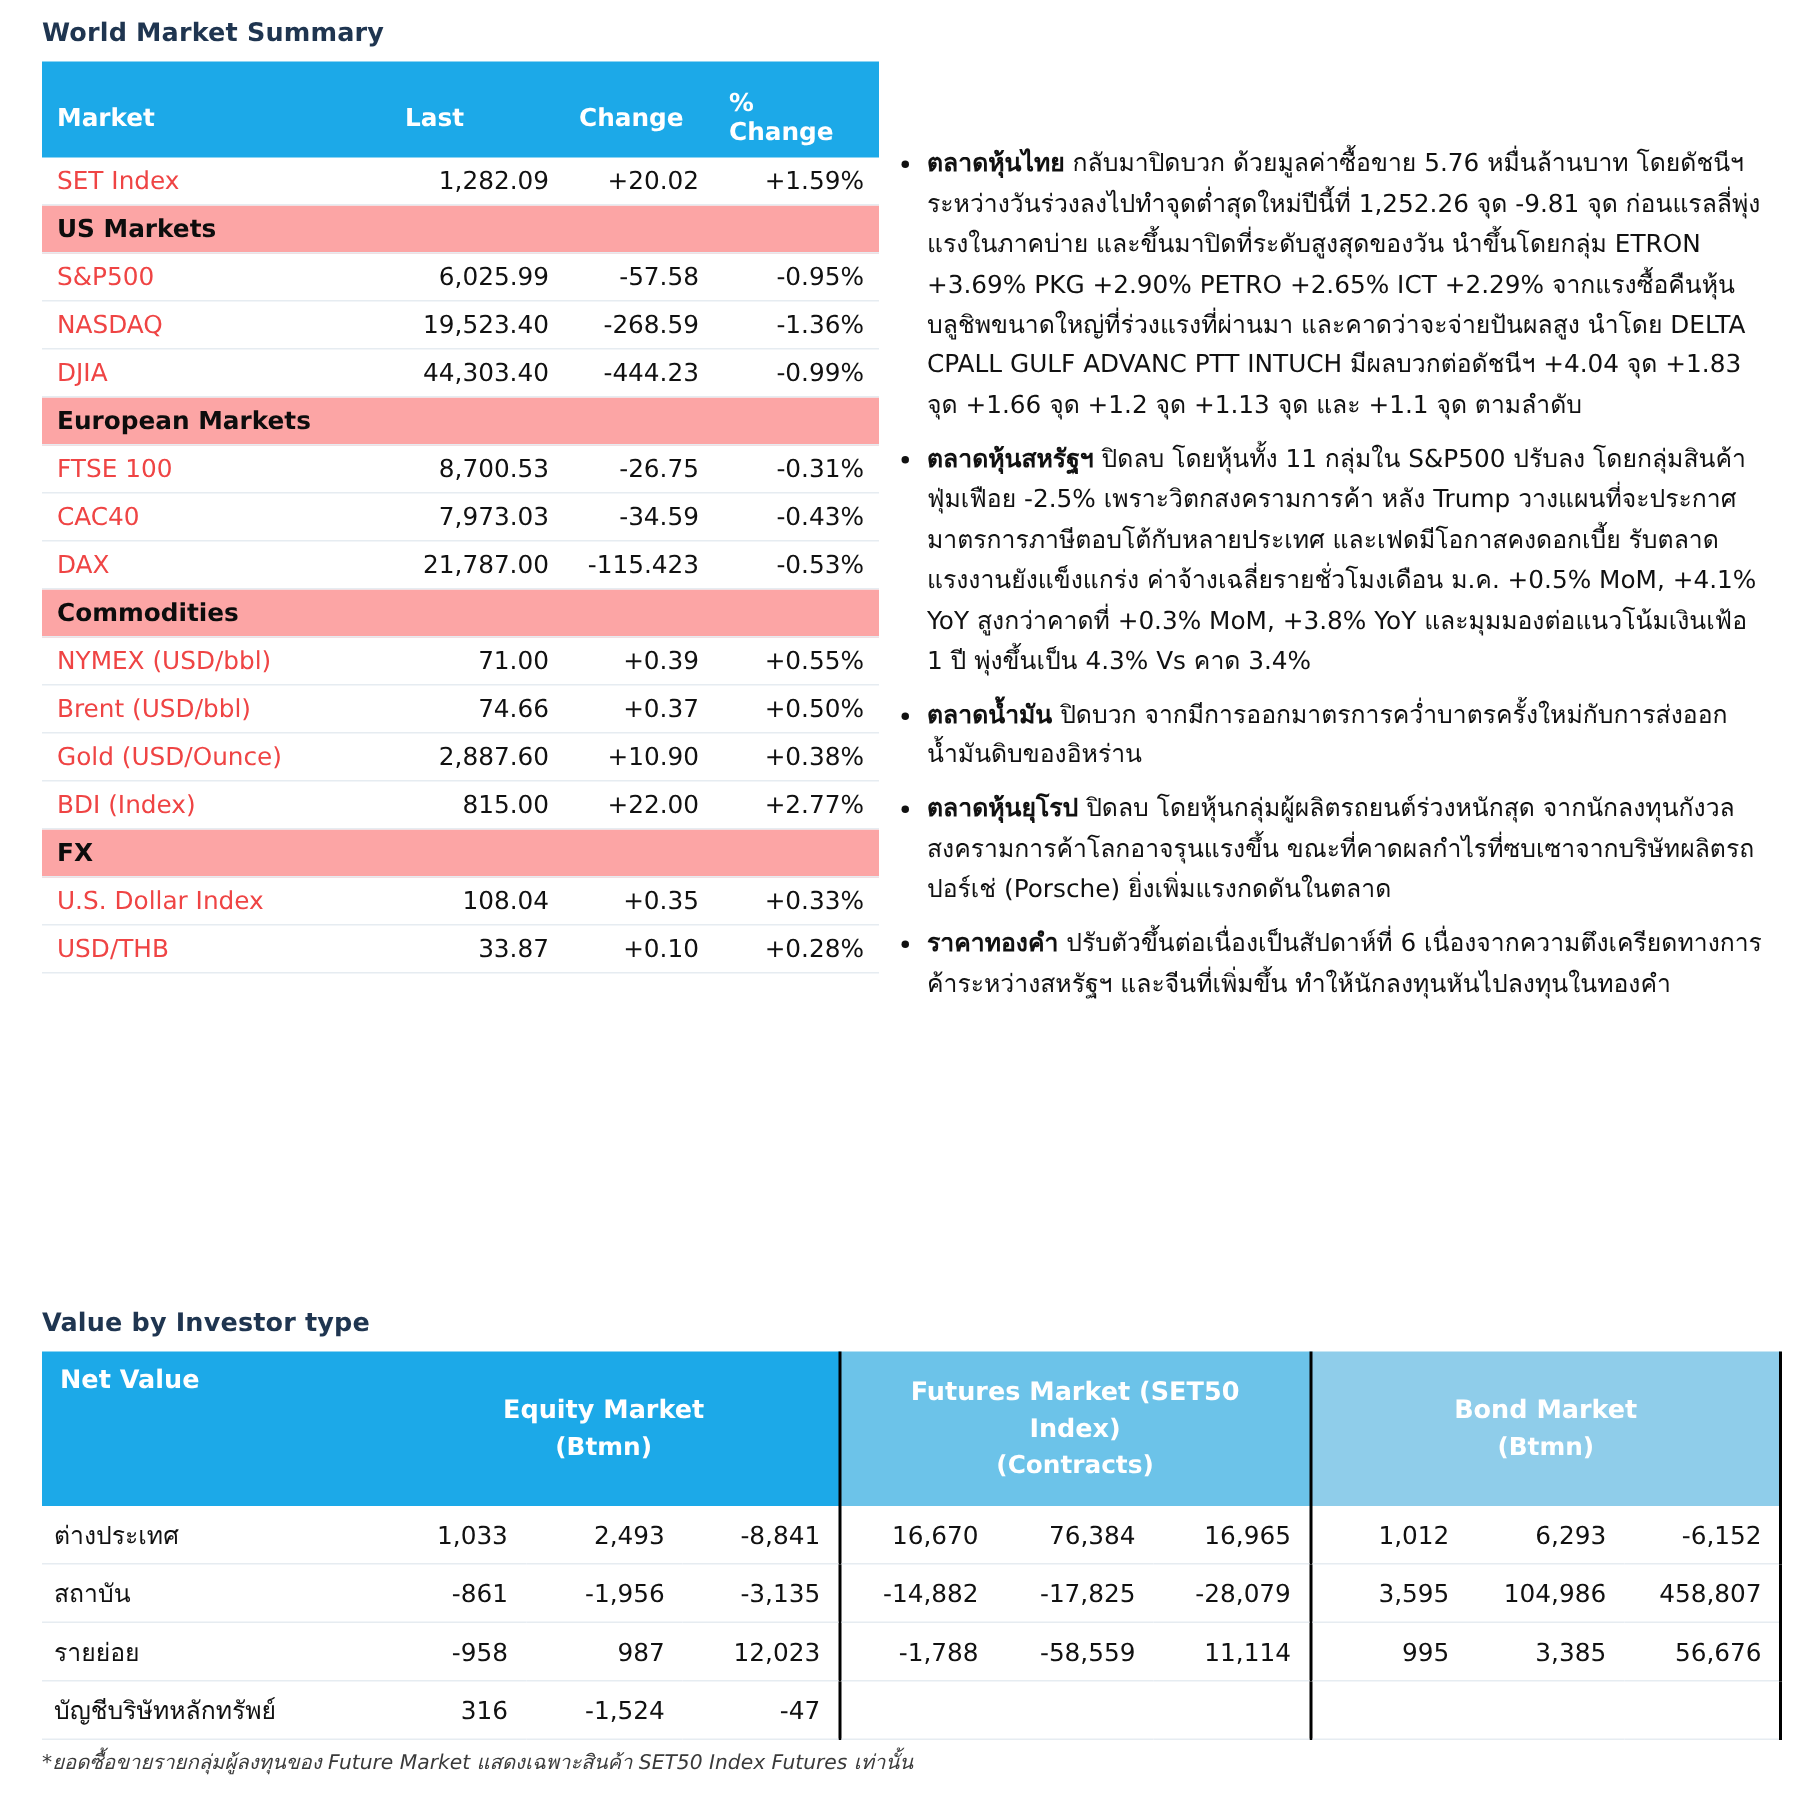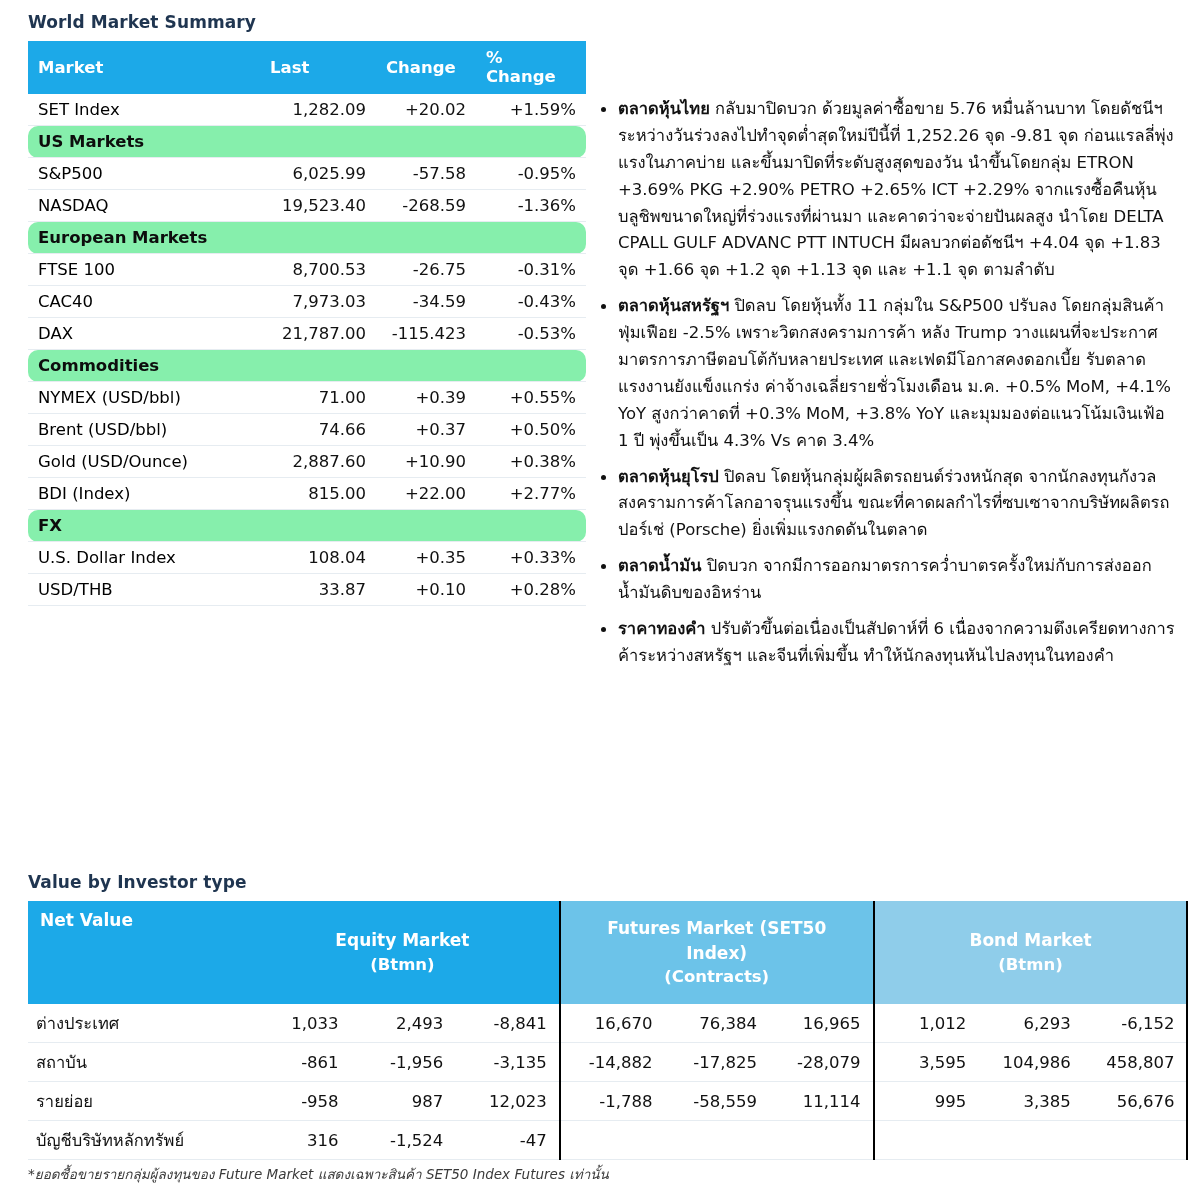--- a/index.html
+++ b/index.html
@@ -21,35 +21,34 @@
   
   .left-col{position:absolute;left:28px;top:12px;width:558px;}
   #market-title{margin-bottom:9px;}
   table.mkt{border-collapse:collapse;width:558px;table-layout:fixed;}
   table.mkt col.c-name{width:232px;}
   table.mkt col.c-last{width:116px;}
   table.mkt col.c-chg{width:100px;}
   table.mkt col.c-pct{width:110px;}
   table.mkt thead th{
     background:#1CA9E8;color:#ffffff;font-size:16.5px;font-weight:bold;
-    padding:7px 10px 8px 10px;
+    padding:18px 10px 8px 10px;
   }
   table.mkt thead th.l{text-align:left;}
   table.mkt thead th.r{text-align:left;}
   table.mkt td{
     font-size:16.5px;padding:6px 10px 6px 10px;
     border-bottom:1px solid #e6ecf1;
     white-space:nowrap;
   }
-  table.mkt td.name{text-align:left;color:#000000;}
+  table.mkt td.name{text-align:left;color:#ef4444;}
   table.mkt td.num{text-align:right;color:#111;}
   tr.group td{
-    background:#86efac;font-weight:bold;color:#0d0d0d;
+    background:#fca5a5;font-weight:bold;color:#0d0d0d;
     border-bottom:1px solid #e6ecf1;
-    border-radius:10px;
   }
   .up{color:#1e9e5a;}
   .down{color:#d9343f;}
 
   
   .right-col{
     position:absolute;left:596px;top:96px;width:580px;
   }
   ul.notes{list-style:none;margin:0;padding:0;}
   ul.notes li{
@@ -143,20 +142,26 @@
             <td class="num">6,025.99</td>
             <td class="num down">-57.58</td>
             <td class="num down">-0.95%</td>
           </tr>
           <tr class="datarow">
             <td class="name">NASDAQ</td>
             <td class="num">19,523.40</td>
             <td class="num down">-268.59</td>
             <td class="num down">-1.36%</td>
           </tr>
+          <tr class="datarow">
+            <td class="name">DJIA</td>
+            <td class="num">44,303.40</td>
+            <td class="num down">-444.23</td>
+            <td class="num down">-0.99%</td>
+          </tr>
           <tr class="group">
             <td colspan="4">European Markets</td>
           </tr>
           <tr class="datarow">
             <td class="name">FTSE 100</td>
             <td class="num">8,700.53</td>
             <td class="num down">-26.75</td>
             <td class="num down">-0.31%</td>
           </tr>
           <tr class="datarow">
@@ -214,22 +219,22 @@
             <td class="num up">+0.28%</td>
           </tr>
         </tbody>
     </table>
   </div>
 
   <div class="right-col">
     <ul class="notes" id="notes-list">
         <li><b>ตลาดหุ้นไทย</b><span> กลับมาปิดบวก ด้วยมูลค่าซื้อขาย 5.76 หมื่นล้านบาท โดยดัชนีฯ ระหว่างวันร่วงลงไปทำจุดต่ำสุดใหม่ปีนี้ที่ 1,252.26 จุด -9.81 จุด ก่อนแรลลี่พุ่งแรงในภาคบ่าย และขึ้นมาปิดที่ระดับสูงสุดของวัน นำขึ้นโดยกลุ่ม ETRON +3.69% PKG +2.90% PETRO +2.65% ICT +2.29% จากแรงซื้อคืนหุ้นบลูชิพขนาดใหญ่ที่ร่วงแรงที่ผ่านมา และคาดว่าจะจ่ายปันผลสูง  นำโดย  DELTA CPALL GULF ADVANC PTT INTUCH มีผลบวกต่อดัชนีฯ +4.04 จุด +1.83 จุด +1.66 จุด +1.2 จุด +1.13 จุด และ +1.1 จุด ตามลำดับ</span></li>
         <li><b>ตลาดหุ้นสหรัฐฯ</b><span> ปิดลบ โดยหุ้นทั้ง 11 กลุ่มใน S&amp;P500 ปรับลง โดยกลุ่มสินค้าฟุ่มเฟือย -2.5% เพราะวิตกสงครามการค้า หลัง Trump วางแผนที่จะประกาศมาตรการภาษีตอบโต้กับหลายประเทศ และเฟดมีโอกาสคงดอกเบี้ย รับตลาดแรงงานยังแข็งแกร่ง ค่าจ้างเฉลี่ยรายชั่วโมงเดือน ม.ค. +0.5% MoM, +4.1% YoY สูงกว่าคาดที่ +0.3% MoM, +3.8% YoY และมุมมองต่อแนวโน้มเงินเฟ้อ 1 ปี พุ่งขึ้นเป็น 4.3% Vs คาด 3.4%</span></li>
+        <li><b>ตลาดน้ำมัน</b><span> ปิดบวก จากมีการออกมาตรการคว่ำบาตรครั้งใหม่กับการส่งออกน้ำมันดิบของอิหร่าน</span></li>
         <li><b>ตลาดหุ้นยุโรป</b><span> ปิดลบ โดยหุ้นกลุ่มผู้ผลิตรถยนต์ร่วงหนักสุด จากนักลงทุนกังวลสงครามการค้าโลกอาจรุนแรงขึ้น ขณะที่คาดผลกำไรที่ซบเซาจากบริษัทผลิตรถปอร์เช่ (Porsche) ยิ่งเพิ่มแรงกดดันในตลาด</span></li>
-        <li><b>ตลาดน้ำมัน</b><span> ปิดบวก จากมีการออกมาตรการคว่ำบาตรครั้งใหม่กับการส่งออกน้ำมันดิบของอิหร่าน</span></li>
         <li><b>ราคาทองคำ</b><span> ปรับตัวขึ้นต่อเนื่องเป็นสัปดาห์ที่ 6 เนื่องจากความตึงเครียดทางการค้าระหว่างสหรัฐฯ และจีนที่เพิ่มขึ้น ทำให้นักลงทุนหันไปลงทุนในทองคำ</span></li>
       </ul>
   </div>
 
   <div class="bottom">
     <div class="sec-title" id="investor-title">Value by Investor type</div>
 
     <table class="inv">
       <colgroup>
         <col class="iname">

